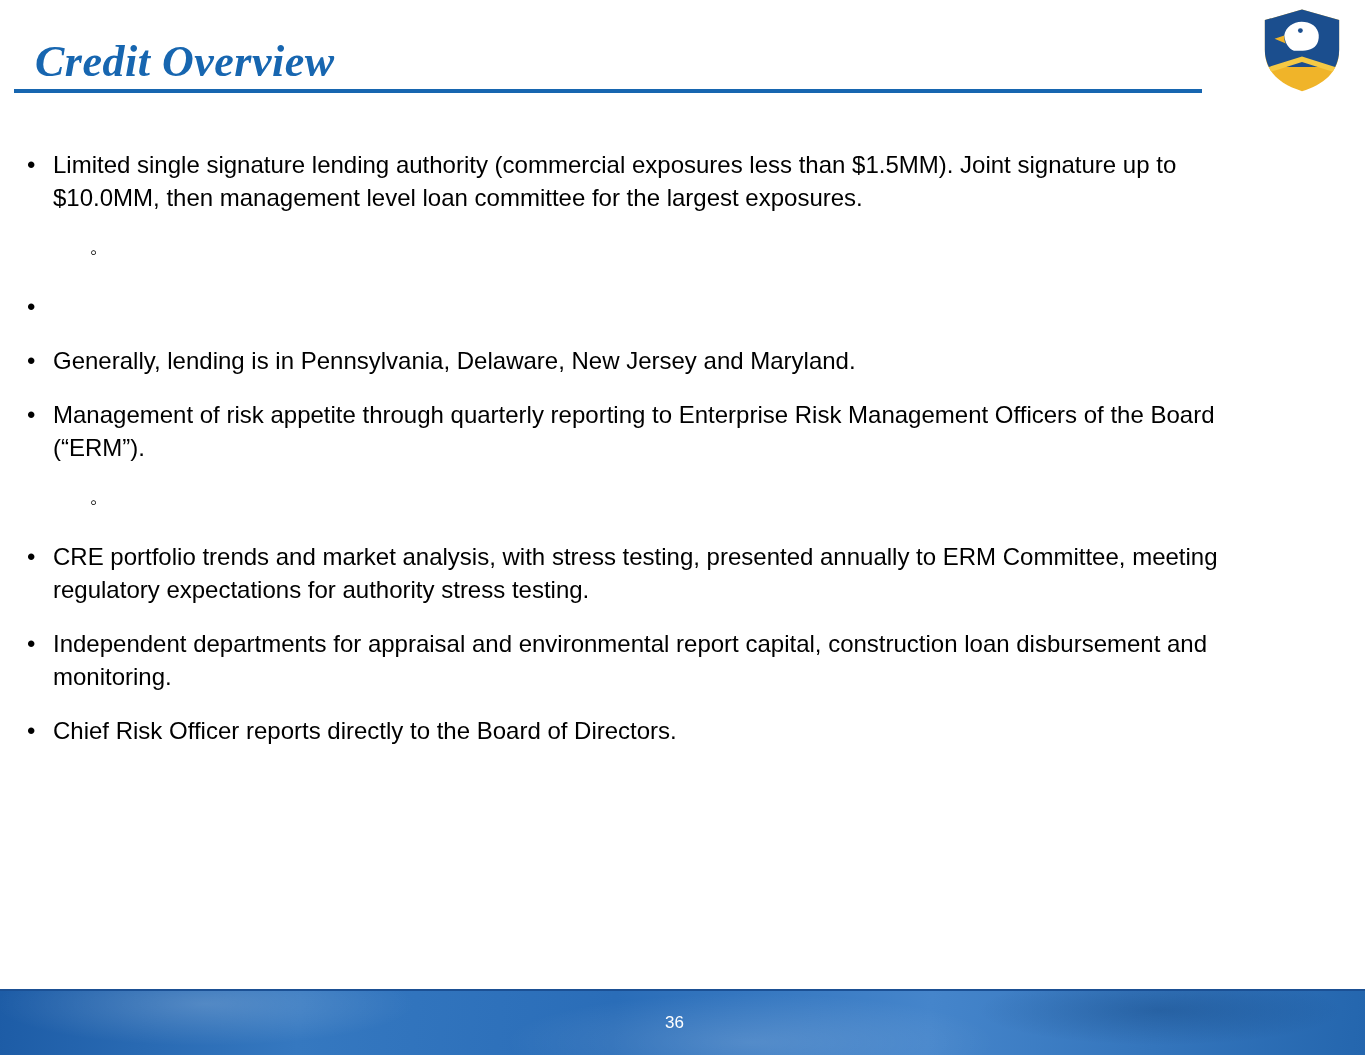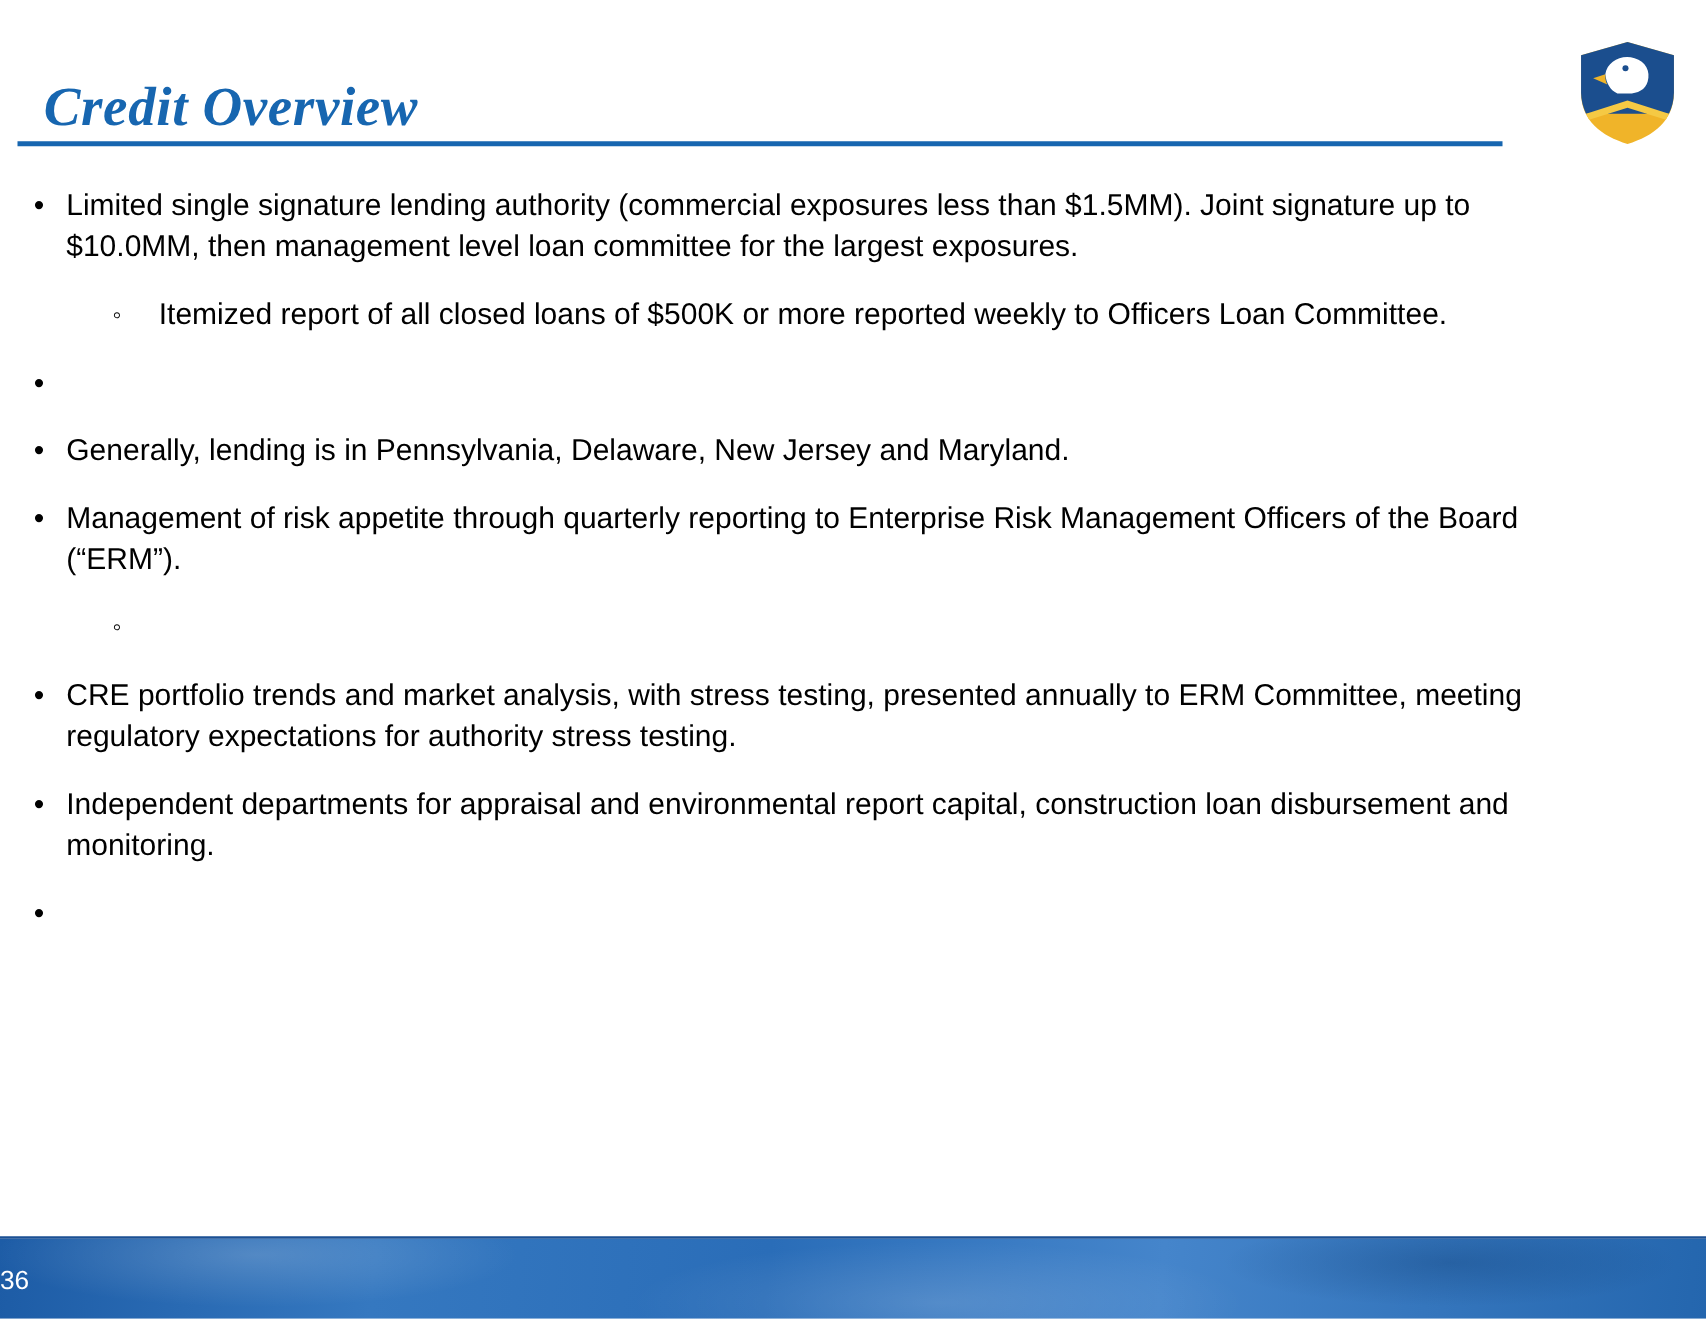--- a/index.html
+++ b/index.html
@@ -17,21 +17,20 @@
     background: #ffffff;
   }
 
   
   .header {
     position: absolute;
     top: 0;
     left: 0;
     right: 0;
     height: 100px;
-    margin-top: 24px;
   }
   .page-title {
     position: absolute;
     left: 35px;
     top: 36px;
     font-family: "Liberation Serif", serif;
     font-style: italic;
     font-weight: bold;
     font-size: 44px;
     color: #1766b0;
@@ -100,22 +99,23 @@
       radial-gradient(ellipse 350px 70px at 55% 80%, rgba(255,255,255,0.15), rgba(255,255,255,0) 70%),
       radial-gradient(ellipse 260px 50px at 85% 30%, rgba(0,40,90,0.25), rgba(0,40,90,0) 70%),
       linear-gradient(95deg, #1d5ca6 0%, #3578c0 22%, #2a6db8 45%, #4585cb 68%, #2466ae 100%);
     border-top: 2px solid #1b5094;
   }
   .page-number {
     position: absolute;
     left: 0;
     right: 16px;
     top: 22px;
+    text-align: center;
     color: #ffffff;
-    font-size: 21px;
+    font-size: 17px;
   }
 </style>
 </head>
 <body>
 
 <div class="slide">
 
   <div class="header">
     <div class="page-title">Credit Overview</div>
     <div class="title-underline"></div>
@@ -139,21 +139,20 @@
 
   <div class="body-content">
 
     <div class="bullet-item lvl1">
       <span class="marker">•</span>
       <span class="text">Limited single signature lending authority (commercial exposures less than $1.5MM). Joint signature up to $10.0MM, then management level loan committee for the largest exposures.</span>
     </div>
 
     <div class="bullet-item lvl2">
       <span class="marker">◦</span>
-      <span class="text">Itemized report of all closed loans of $500K or more reported weekly to Officers Loan Committee.</span>
     </div>
 
     <div class="bullet-item lvl1">
       <span class="marker">•</span>
     </div>
 
     <div class="bullet-item lvl1">
       <span class="marker">•</span>
       <span class="text">Generally, lending is in Pennsylvania, Delaware, New Jersey and Maryland.</span>
     </div>
@@ -172,20 +171,21 @@
       <span class="text">CRE portfolio trends and market analysis, with stress testing, presented annually to ERM Committee, meeting regulatory expectations for authority stress testing.</span>
     </div>
 
     <div class="bullet-item lvl1">
       <span class="marker">•</span>
       <span class="text">Independent departments for appraisal and environmental report capital, construction loan disbursement and monitoring.</span>
     </div>
 
     <div class="bullet-item lvl1">
       <span class="marker">•</span>
+      <span class="text">Chief Risk Officer reports directly to the Board of Directors.</span>
     </div>
 
   </div>
 
   <div class="footer-bar">
     <div class="page-number">36</div>
   </div>
 
 </div>
 

